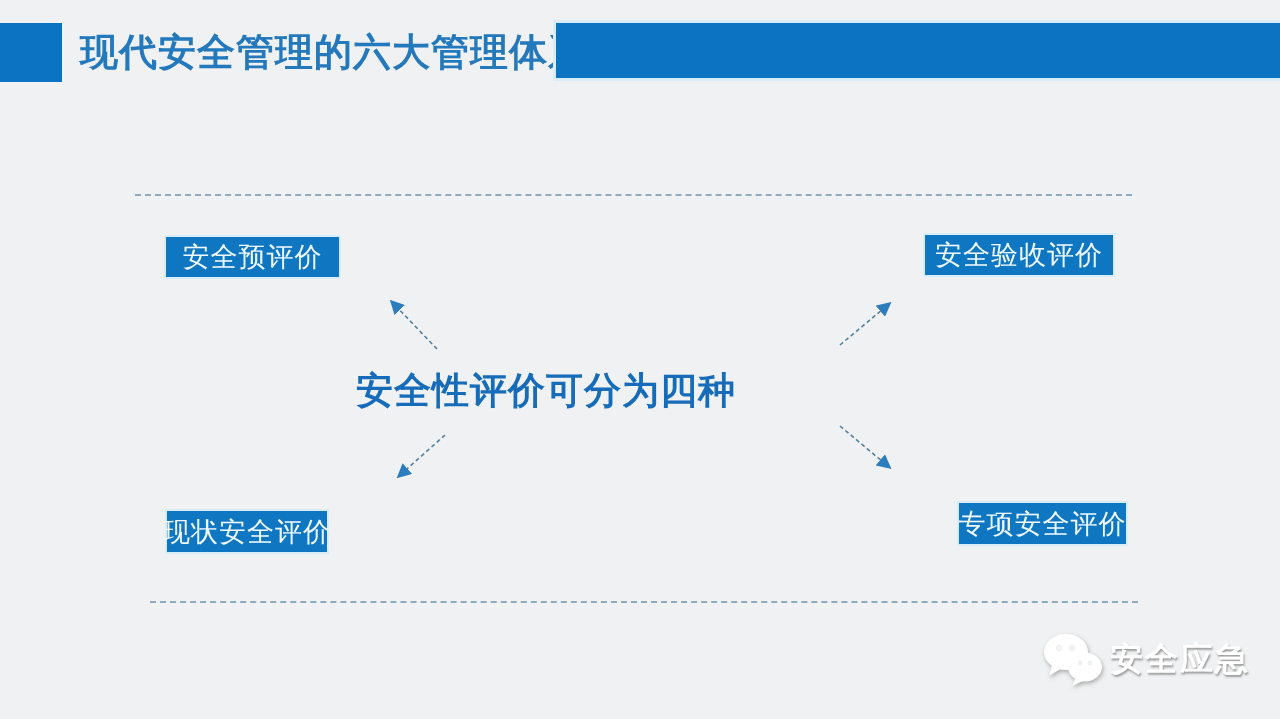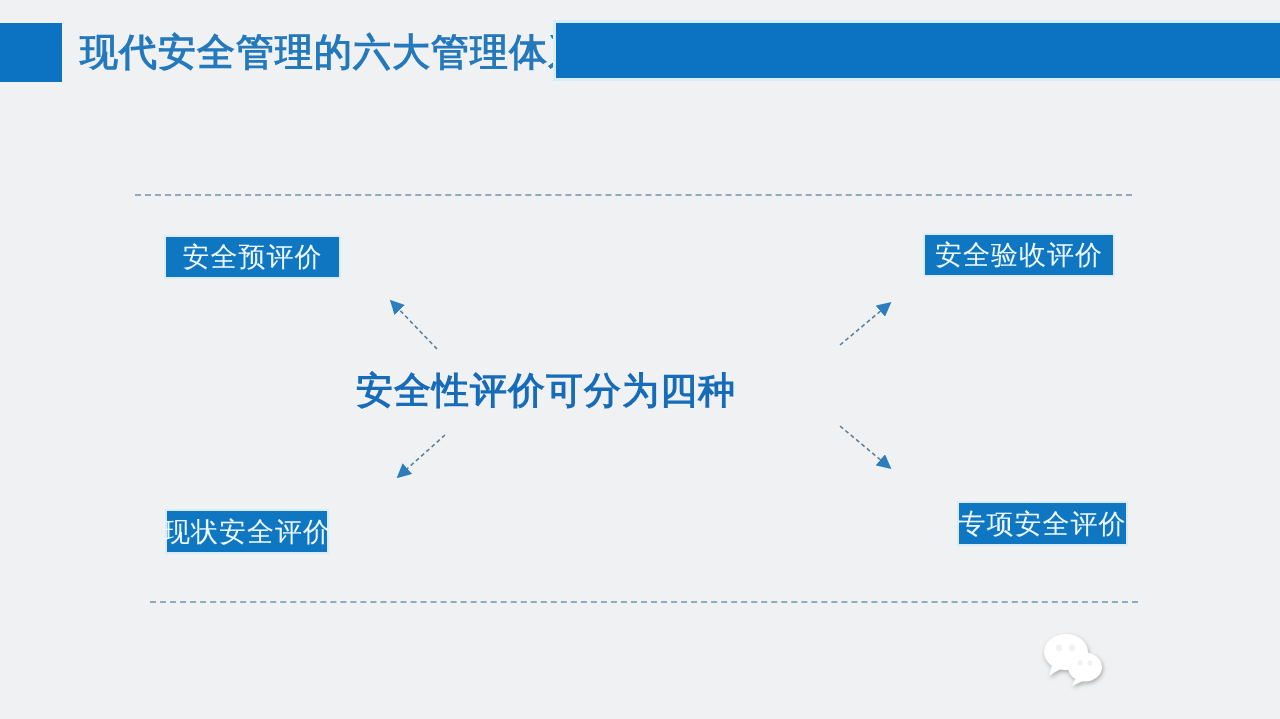--- a/index.html
+++ b/index.html
@@ -136,13 +136,14 @@
   <svg class="watermark-icon" viewBox="0 0 62 56" xmlns="http://www.w3.org/2000/svg">
     <ellipse cx="24" cy="21" rx="22" ry="18" fill="#ffffff"></ellipse>
     <polygon points="10,34 7,45 20,37" fill="#ffffff"></polygon>
     <ellipse cx="17" cy="17" rx="3" ry="3.4" fill="#f0f1f2"></ellipse>
     <ellipse cx="30" cy="17" rx="3" ry="3.4" fill="#f0f1f2"></ellipse>
     <ellipse cx="43" cy="36" rx="17" ry="14.5" fill="#ffffff"></ellipse>
     <polygon points="33,48 30,55 41,50" fill="#ffffff"></polygon>
     <ellipse cx="38" cy="32" rx="2.4" ry="2.8" fill="#f0f1f2"></ellipse>
     <ellipse cx="48" cy="32" rx="2.4" ry="2.8" fill="#f0f1f2"></ellipse>
   </svg>
+  <span class="watermark-label">安全应急</span>
 </div>
 
 </body></html>

